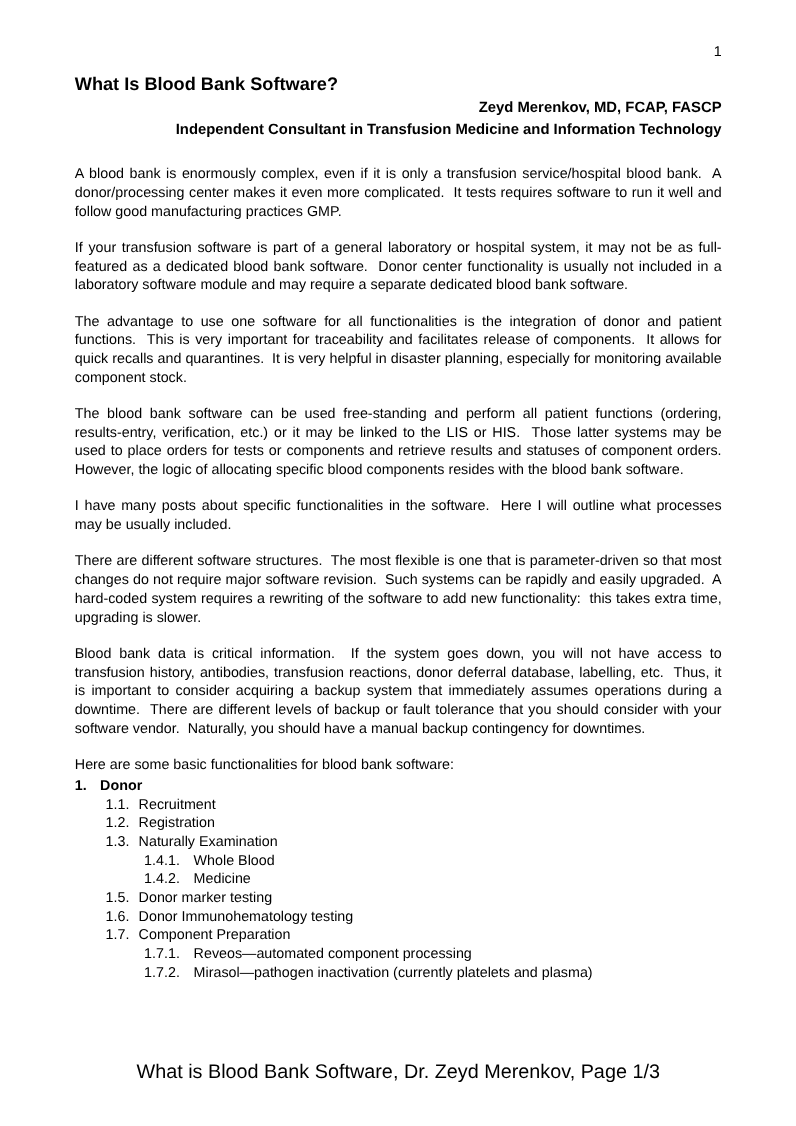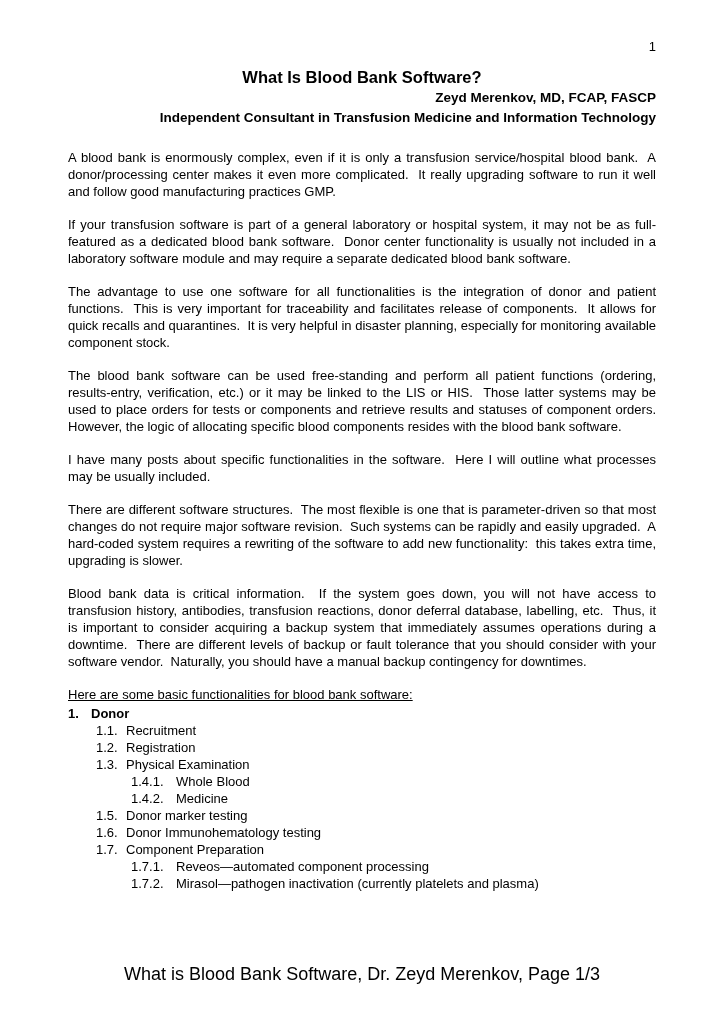--- a/index.html
+++ b/index.html
@@ -21,41 +21,39 @@
   .page-number {
     text-align: right;
     font-size: 13px;
     line-height: 17px;
   }
   .doc-title {
     margin: 12px 0 0 0;
     font-size: 16.5px;
     font-weight: bold;
     line-height: 21px;
-    text-align: center;
   }
   .doc-subtitle {
     font-size: 13.5px;
     font-weight: bold;
     line-height: 19.5px;
     text-align: right;
   }
   .body-para {
     margin: 16px 0 0 0;
     font-size: 13px;
     line-height: 17px;
     text-align: justify;
     white-space: pre-wrap;
   }
   .body-para.first {
     margin-top: 22px;
   }
   .body-para.intro {
     text-align: left;
-    text-decoration: underline;
   }
   .outline {
     margin-top: 2px;
     font-size: 13px;
     line-height: 17px;
   }
   .outline-item {
     display: flex;
     align-items: baseline;
   }
@@ -82,21 +80,21 @@
 <body>
 
 <div class="page">
 
   <div class="page-number">1</div>
 
   <h1 class="doc-title">What Is Blood Bank Software?</h1>
   <div class="doc-subtitle">Zeyd Merenkov, MD, FCAP, FASCP</div>
   <div class="doc-subtitle">Independent Consultant in Transfusion Medicine and Information Technology</div>
 
-  <p class="body-para first">A blood bank is enormously complex, even if it is only a transfusion service/hospital blood bank.  A donor/processing center makes it even more complicated.  It really upgrading software to run it well and follow good manufacturing practices GMP.</p>
+  <p class="body-para first">A blood bank is enormously complex, even if it is only a transfusion service/hospital blood bank.  A donor/processing center makes it even more complicated.  It tests requires software to run it well and follow good manufacturing practices GMP.</p>
   <p class="body-para">If your transfusion software is part of a general laboratory or hospital system, it may not be as full-featured as a dedicated blood bank software.  Donor center functionality is usually not included in a laboratory software module and may require a separate dedicated blood bank software.</p>
   <p class="body-para">The advantage to use one software for all functionalities is the integration of donor and patient functions.  This is very important for traceability and facilitates release of components.  It allows for quick recalls and quarantines.  It is very helpful in disaster planning, especially for monitoring available component stock.</p>
   <p class="body-para">The blood bank software can be used free-standing and perform all patient functions (ordering, results-entry, verification, etc.) or it may be linked to the LIS or HIS.  Those latter systems may be used to place orders for tests or components and retrieve results and statuses of component orders.  However, the logic of allocating specific blood components resides with the blood bank software.</p>
   <p class="body-para">I have many posts about specific functionalities in the software.  Here I will outline what processes may be usually included.</p>
   <p class="body-para">There are different software structures.  The most flexible is one that is parameter-driven so that most changes do not require major software revision.  Such systems can be rapidly and easily upgraded.  A hard-coded system requires a rewriting of the software to add new functionality:  this takes extra time, upgrading is slower.</p>
   <p class="body-para">Blood bank data is critical information.  If the system goes down, you will not have access to transfusion history, antibodies, transfusion reactions, donor deferral database, labelling, etc.  Thus, it is important to consider acquiring a backup system that immediately assumes operations during a downtime.  There are different levels of backup or fault tolerance that you should consider with your software vendor.  Naturally, you should have a manual backup contingency for downtimes.</p>
 
   <p class="body-para intro">Here are some basic functionalities for blood bank software:</p>
 
   <div class="outline">
@@ -107,21 +105,21 @@
       <div class="outline-item lvl1">
         <span class="num">1.1.</span>
         <span class="txt">Recruitment</span>
       </div>
       <div class="outline-item lvl1">
         <span class="num">1.2.</span>
         <span class="txt">Registration</span>
       </div>
       <div class="outline-item lvl1">
         <span class="num">1.3.</span>
-        <span class="txt">Physical Examination</span>
+        <span class="txt">Naturally Examination</span>
       </div>
       <div class="outline-item lvl2">
         <span class="num">1.4.1.</span>
         <span class="txt">Whole Blood</span>
       </div>
       <div class="outline-item lvl2">
         <span class="num">1.4.2.</span>
         <span class="txt">Medicine</span>
       </div>
       <div class="outline-item lvl1">

